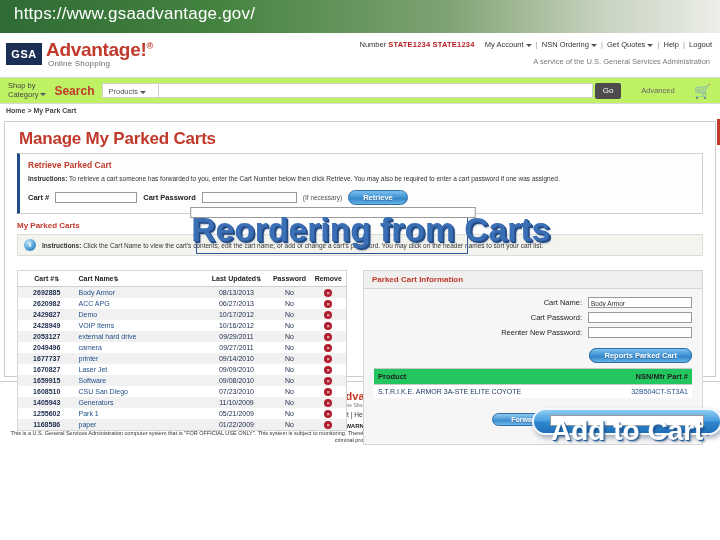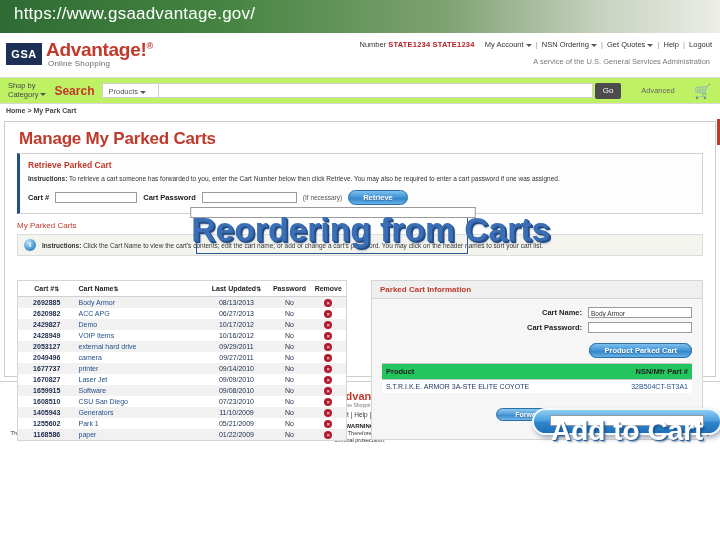--- a/index.html
+++ b/index.html
@@ -116,35 +116,35 @@
   .txt.cartpw{ width:95px;}
   .note{ font-size:6.5px;color:#555;}
   .blue-btn{
     background:linear-gradient(to bottom,#7cc0ec 0%,#3f93d6 50%,#2f7fc4 51%,#64b2e6 100%);
     border:1px solid #2b6ea8; border-radius:9px; color:#fff;
     font-size:7.5px; font-weight:bold; padding:2px 14px; text-align:center;
     text-shadow:0 1px 0 rgba(0,0,0,.25);
   }
 
   
-  .sub-title{ color:#c0392b;font-size:8px;font-weight:normal;padding:7px 0 4px 12px;}
+  .sub-title{ color:#c0392b;font-size:8px;font-weight:bold;padding:7px 0 4px 12px;}
   .instr-bar{
     margin:0 12px;border:1px solid #dcdcdc;background:#f4f4ef;
     padding:4px 6px;display:flex;align-items:center;gap:6px;
   }
   .info-ico{
     width:12px;height:12px;border-radius:50%;
     background:radial-gradient(circle at 35% 30%,#bfe2f7 0%,#4d9fd6 55%,#1d6ba8 100%);
     color:#fff;font-size:8px;font-weight:bold;text-align:center;line-height:12px;
     flex:none;
   }
   .instr-bar .t{ font-size:6.5px;color:#333;}
 
   
-  .cols{ display:flex; gap:24px; padding:24px 12px 0 12px;}
+  .cols{ display:flex; gap:16px; padding:14px 12px 0 12px;}
   .col-left{ width:330px; }
   .col-right{ flex:1; }
 
   
   .cart-table{ width:100%;border-collapse:collapse;border:1px solid #d5d5d5;background:#fff;}
   .cart-table th{
     font-size:7px;color:#222;font-weight:bold;text-align:left;
     padding:4px 3px;border-bottom:1px solid #cfcfcf;background:#fff;white-space:nowrap;
   }
   .cart-table th.c{ text-align:center;}
@@ -166,21 +166,21 @@
   
   .pci{
     border:1px solid #d5d5d5;background:#f6f6f6;
   }
   .pci-head{
     background:#efefef;border-bottom:1px solid #d5d5d5;
     color:#c0392b;font-size:8px;font-weight:bold;padding:4px 8px;
   }
   .pci-body{ padding:8px 10px 6px 10px; }
   .frow{ display:flex;align-items:center;justify-content:flex-end;gap:6px;margin-bottom:4px;}
-  .frow label{ font-size:7.5px;font-weight:bold;color:#222;white-space:nowrap;}
+  .frow label{ font-size:7.5px;font-weight:normal;color:#222;white-space:nowrap;}
   .frow .fin{ width:104px;height:11px;border:1px solid #9a9a9a;background:#fff;
     font-size:6.5px;color:#333;padding:0 2px;line-height:11px;overflow:hidden;}
   .upd-wrap{ text-align:right;padding:2px 0 6px 0;}
   .prod-table{ width:100%;border-collapse:collapse;background:#fff;}
   .prod-table th{
     font-size:7.5px;font-weight:bold;color:#222;text-align:left;
     border-top:1px solid #c9c9c9;border-bottom:1px solid #c9c9c9;
     padding:3px 4px;background:#22c55e;
   }
   .prod-table th.r{ text-align:right;}
@@ -430,22 +430,26 @@
           <div class="pci-head">Parked Cart Information</div>
           <div class="pci-body">
             <div class="frow">
               <label>Cart Name:</label>
               <div class="fin">Body Armor</div>
             </div>
             <div class="frow">
               <label>Cart Password:</label>
               <div class="fin"></div>
             </div>
+            <div class="frow">
+              <label>Reenter New Password:</label>
+              <div class="fin"></div>
+            </div>
             <div class="upd-wrap">
-              <span class="blue-btn">Product Parked Cart</span>
+              <span class="blue-btn">Reports Parked Cart</span>
             </div>
 
             <table class="prod-table">
               <thead>
                 <tr>
                   <th>Product</th>
                   <th class="r">NSN/Mfr Part #</th>
                 </tr>
               </thead>
               <tbody>

